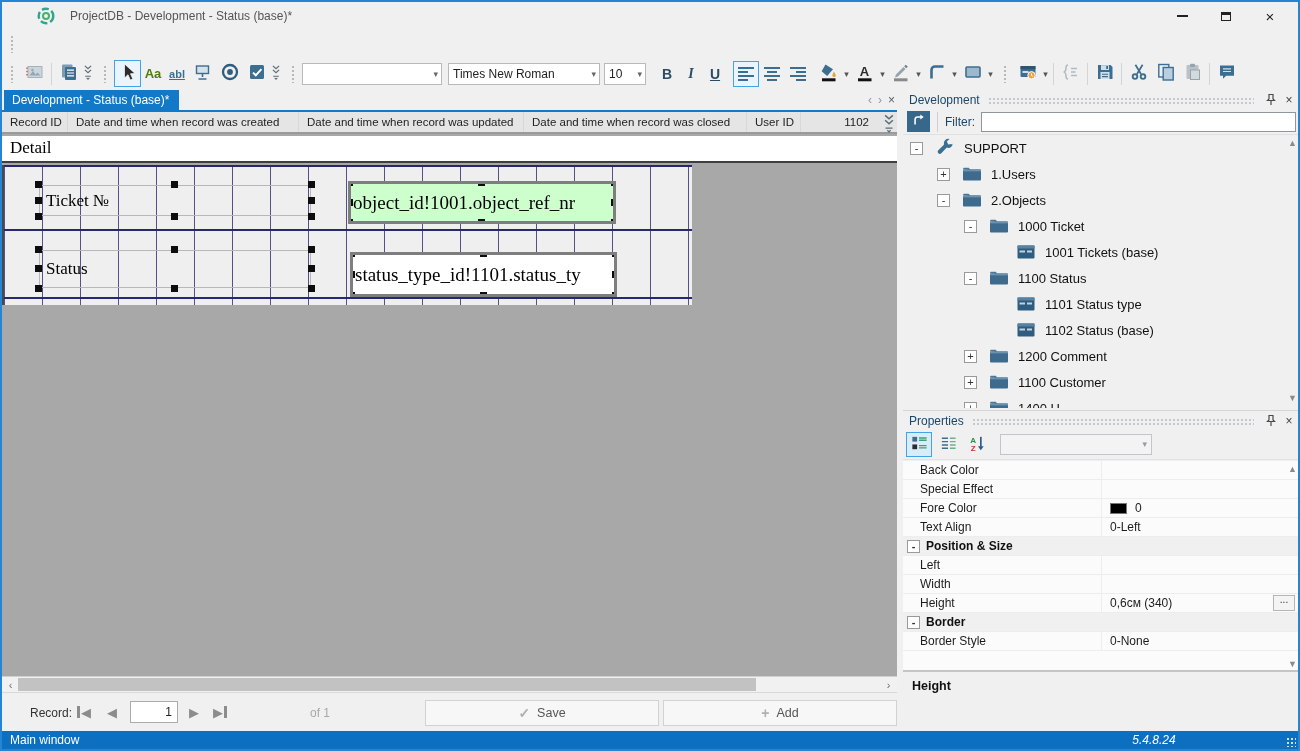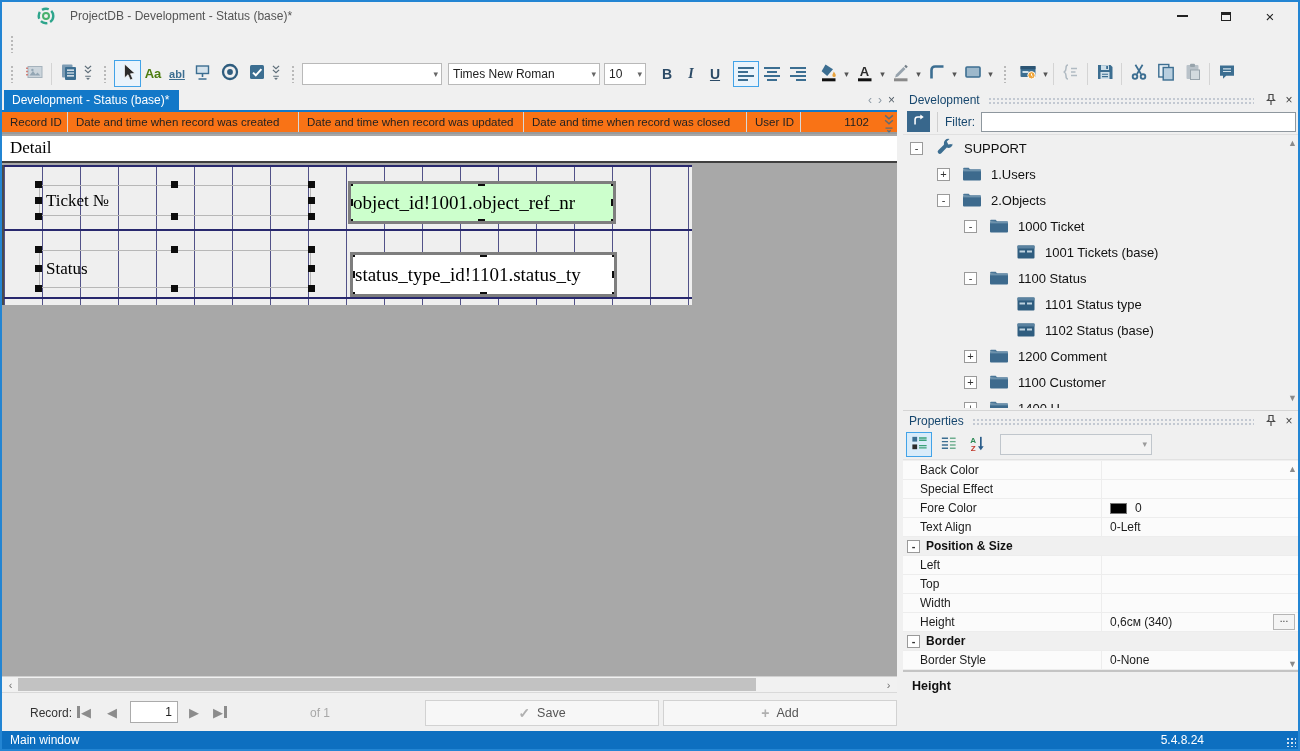--- a/index.html
+++ b/index.html
@@ -34,21 +34,21 @@
   .alignbtn.sel{border:1px solid #42a3e8;background:#eaf4fc;}
   .alines{display:flex;flex-direction:column;gap:2px;}
   .alines i{display:block;height:2px;background:#3c6e91;}
   .chev{flex:0 0 auto;width:13px;height:20px;}
   .chev svg{width:12px;height:16px;}
   
   .docarea{position:absolute;left:0;top:88px;width:895px;bottom:18px;background:#a8a8a8;}
   .tabbar{position:absolute;left:0;top:0;right:0;height:22px;background:#f0f0f0;border-bottom:2px solid #1278c8;}
   .tab-active{position:absolute;left:2px;top:0;height:20px;background:#1278c8;color:#fff;padding:3px 10px 0 8px;font-size:12px;}
   .tabnav{position:absolute;right:2px;top:3px;display:flex;gap:6px;color:#8d9aa5;font-size:12px;}
-  .fieldhdr{position:absolute;left:0;top:22px;right:0;height:22px;background:#f97316;display:flex;align-items:stretch;border-bottom:2px solid #9a9a9a;}
+  .fieldhdr{position:absolute;left:0;top:22px;right:0;height:22px;background:#e5e5e5;display:flex;align-items:stretch;border-bottom:2px solid #9a9a9a;}
   .fh-cell{display:flex;align-items:center;padding:0 8px;font-size:11.5px;color:#222;border-right:1px solid #d8d8d8;white-space:nowrap;overflow:hidden;}
   .fh-cell:nth-child(1){width:66px;}
   .fh-cell:nth-child(2){width:231px;}
   .fh-cell:nth-child(3){width:225px;}
   .fh-cell:nth-child(4){width:223px;}
   .fh-cell:nth-child(5){width:54px;}
   .fh-cell:nth-child(6){flex:1;justify-content:flex-end;padding-right:28px;border-right:none;}
   .fh-more{position:absolute;right:1px;top:1px;width:14px;height:20px;}
   .detailband{position:absolute;left:0;top:46px;right:0;height:27px;background:#fff;border-bottom:2px solid #3f3f3f;font-family:"Liberation Serif",serif;font-size:17px;color:#000;padding:2px 0 0 8px;}
   .designer{position:absolute;left:0;top:75px;width:690px;height:140px;background-color:#efefef;background-image:repeating-linear-gradient(90deg,rgba(43,43,111,.8) 0 1px,transparent 1px 38px);border-left:2px solid #4a4a4a;}
@@ -102,21 +102,21 @@
   .prow .pval{flex:1;padding-left:8px;color:#1c1c1c;display:flex;align-items:center;gap:8px;height:100%;}
   .prow.cat{background:#f0f0f0;font-weight:bold;}
   .prow.cat .catname{padding-left:4px;display:flex;align-items:center;gap:6px;color:#111;}
   .swatch{width:17px;height:11px;background:#000;border:1px solid #777;}
   .editorbtn{position:absolute;right:5px;width:22px;height:16px;border:1px solid #b5b5b5;background:#f4f4f4;font-size:10px;line-height:8px;text-align:center;color:#333;}
   .pdesc{position:absolute;left:0;right:0;bottom:0;height:61px;border-top:2px solid #c4c4c4;background:#f0f0f0;padding:7px 0 0 9px;}
   .pdesc .dtitle{font-weight:bold;color:#111;font-size:12.5px;}
   
   .statusbar{position:absolute;left:0;right:0;bottom:0;height:18px;background:#0d6fc0;color:#fff;font-size:12px;display:flex;align-items:center;}
   .sb-left{margin-left:8px;}
-  .sb-version{position:absolute;left:1102px;width:100px;text-align:right;}
+  .sb-version{position:absolute;left:1102px;width:100px;text-align:center;font-style:italic;}
   .sb-grip{position:absolute;right:2px;bottom:2px;width:10px;height:10px;background-image:radial-gradient(rgba(255,255,255,.8) 1px,transparent 1.1px);background-size:4px 4px;}
   .splitter{position:absolute;left:895px;top:88px;width:6px;bottom:18px;background:#f0f0f0;}
 </style>
 </head>
 <body>
 
 <div id="win">
 
   <div class="titlebar">
     <span class="logo"><svg viewBox="0 0 20 20">
@@ -634,26 +634,20 @@
               <span>Position &amp; Size</span>
             </span>
           </div>
           <div class="prow">
             <div class="pname">Left</div>
             <div class="pval">
               <span></span>
             </div>
           </div>
           <div class="prow">
-            <div class="pname">Top</div>
-            <div class="pval">
-              <span></span>
-            </div>
-          </div>
-          <div class="prow">
             <div class="pname">Width</div>
             <div class="pval">
               <span></span>
             </div>
           </div>
           <div class="prow" style="position: relative;">
             <div class="pname">Height</div>
             <div class="pval">
               <span>0,6см (340)</span>
             </div>

